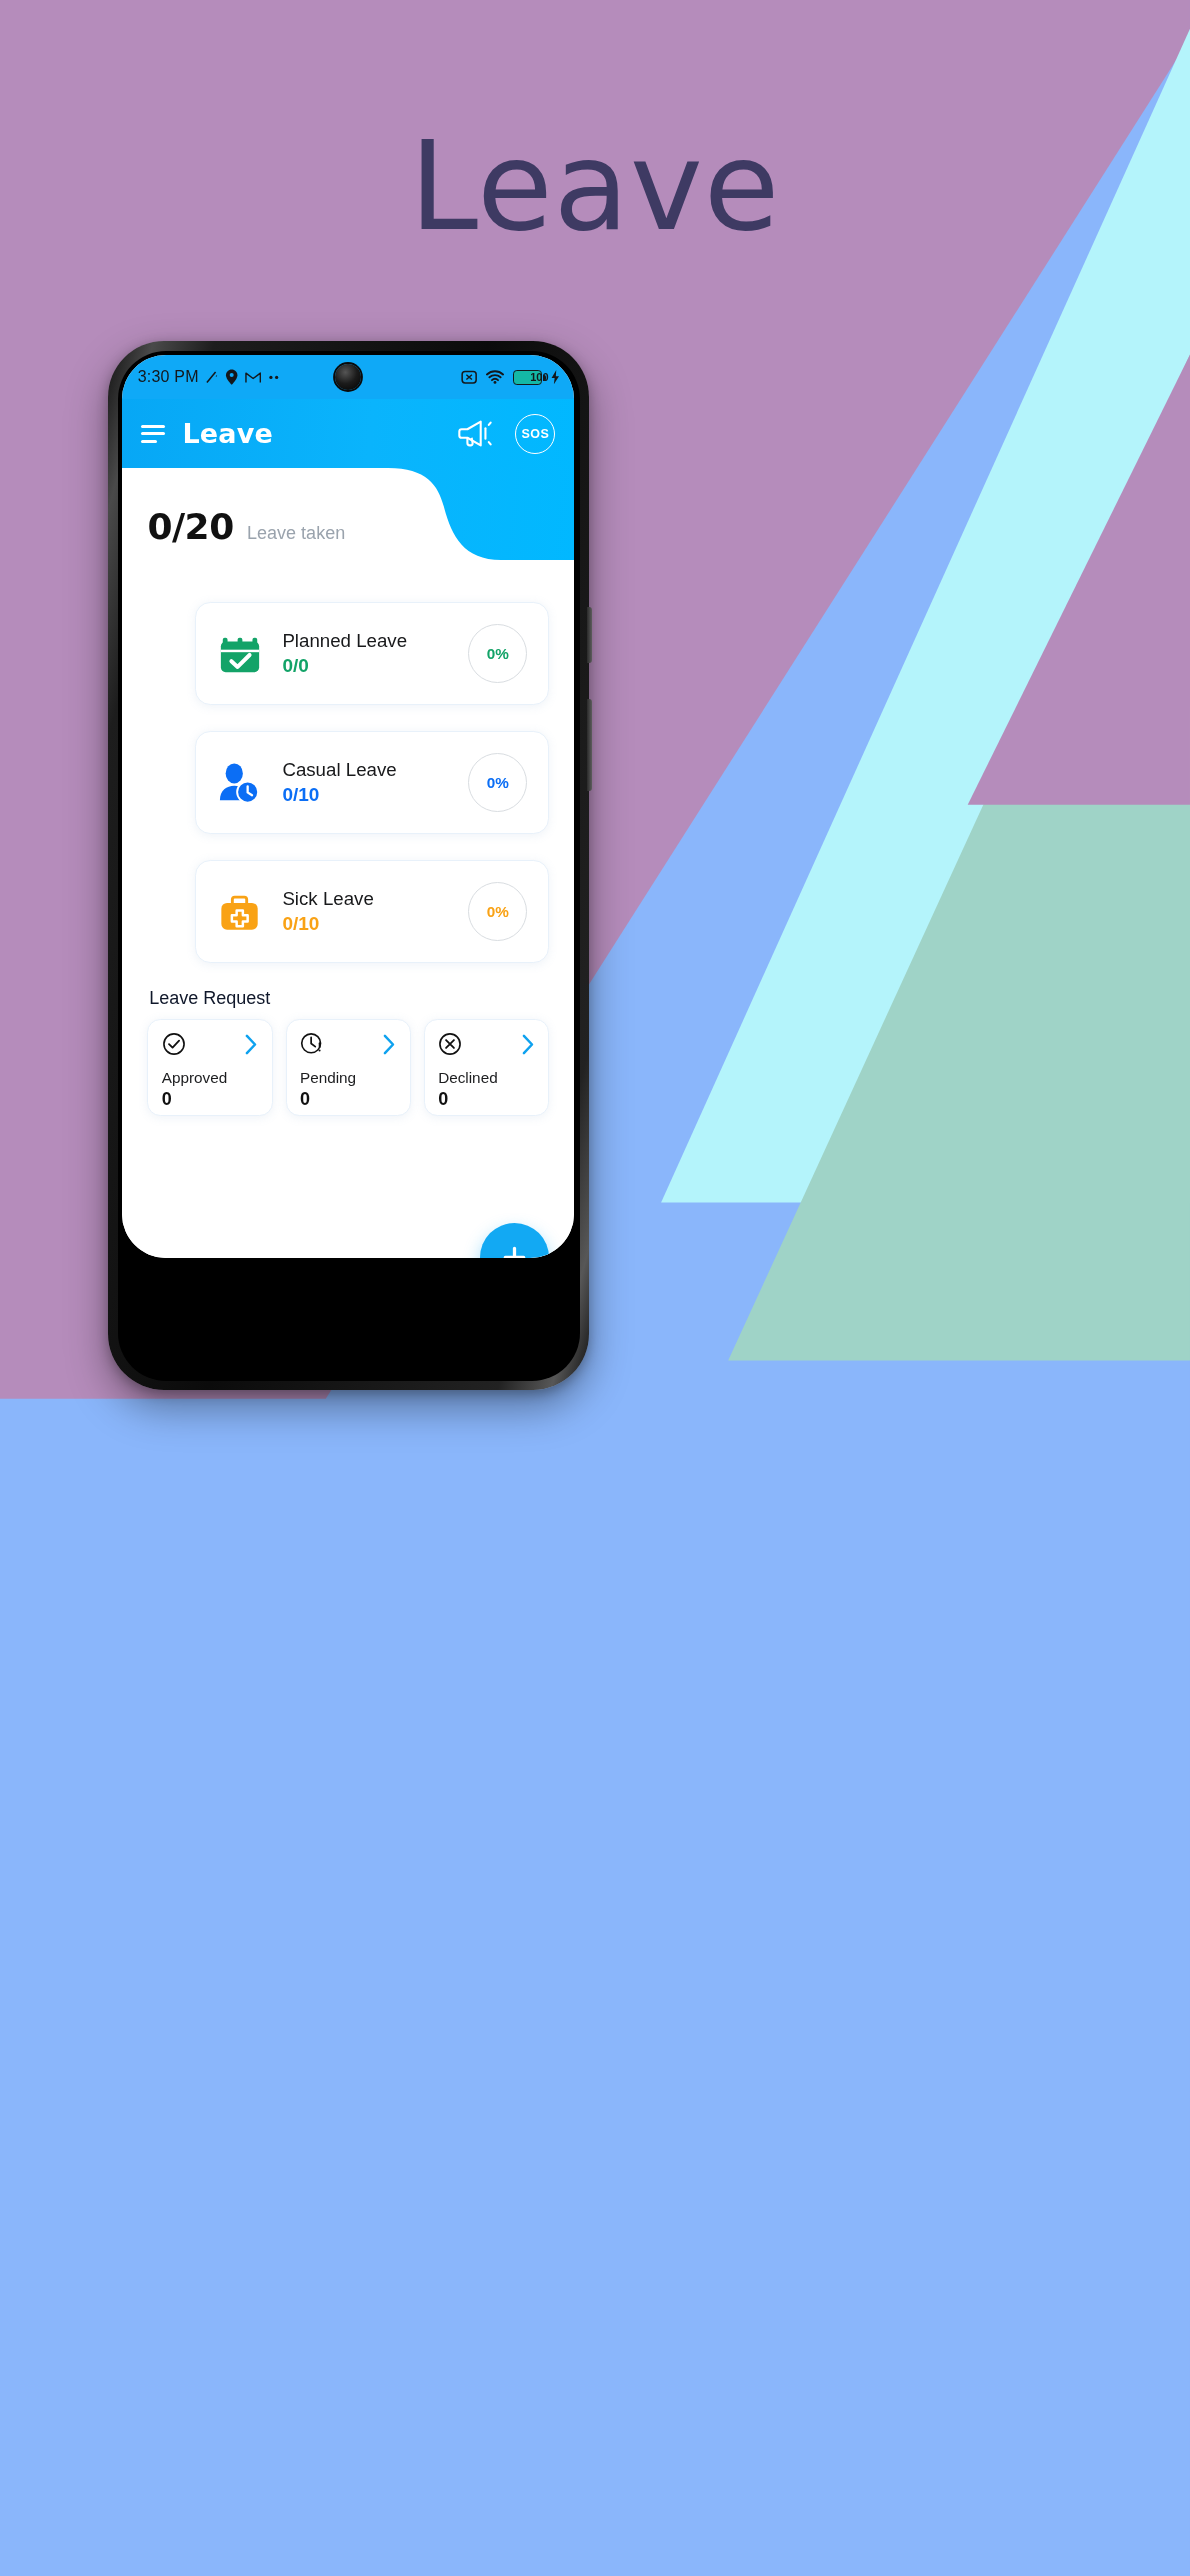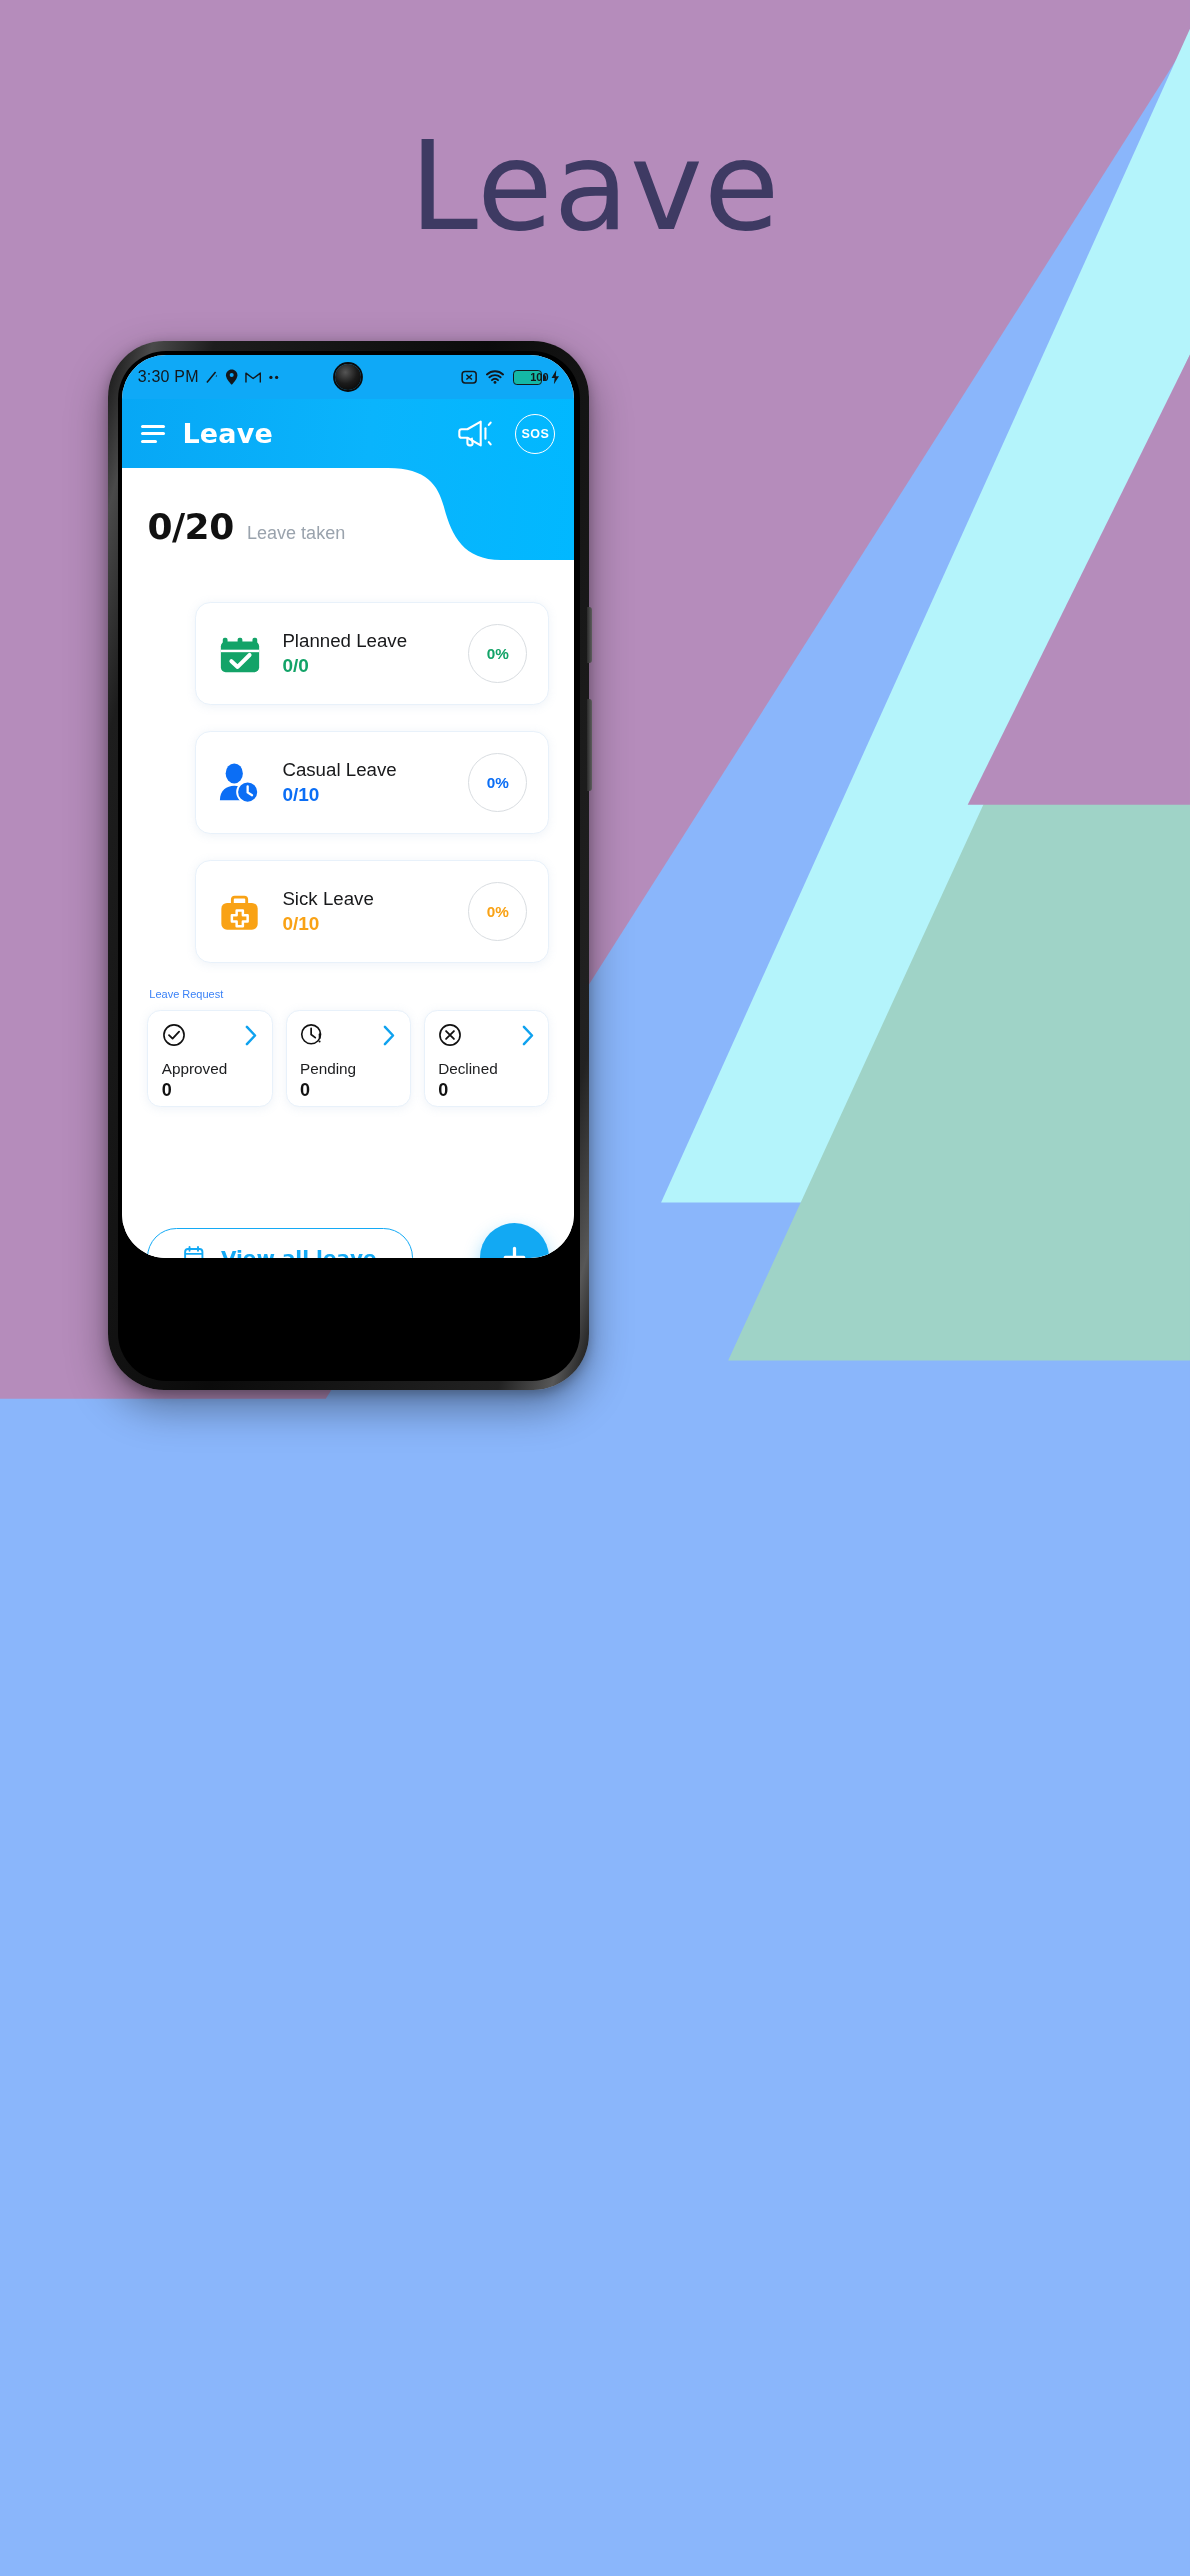--- a/index.html
+++ b/index.html
@@ -172,21 +172,21 @@
   .lc-count { font-size:19px; font-weight:700; }
   .lc-ring {
     width:59px; height:59px; border-radius:50%;
     border:1.9px solid #d9dde1;
     display:flex; align-items:center; justify-content:center;
     font-size:15.3px; font-weight:700;
     flex:0 0 59px;
   }
 
   .section-label {
-    font-size:11px; color:#3b82f6;
+    font-size:18px; color:#0f172a;
     margin:25px 0 9.6px 1.9px;
   }
 
   .req-row { display:flex; gap:12.5px; }
   .req-tile {
     flex:1;
     background:#fff;
     border:1px solid #e8f1fa;
     border-radius:13.4px;
     box-shadow:0 1.9px 9.6px rgba(120,160,200,.12);
@@ -440,29 +440,20 @@
                 <path d="M3 2 L11.5 11 L3 20" stroke="#0fa2ef" stroke-width="2.6" fill="none" stroke-linecap="round" stroke-linejoin="round"></path>
               </svg>
             </div>
             <div class="req-name">Declined</div>
             <div class="req-count">0</div>
           </div>
 
         </div>
 
         <div class="bottom-row">
-          <div class="view-all">
-            <svg width="25" height="25" viewBox="0 0 26 26">
-              <rect x="2.2" y="4.2" width="18" height="17" rx="3" stroke="#14aaf5" stroke-width="2" fill="none"></rect>
-              <path d="M2.2 9.2 H20.2" stroke="#14aaf5" stroke-width="2"></path>
-              <path d="M6.8 2 v4 M15.6 2 v4" stroke="#14aaf5" stroke-width="2" stroke-linecap="round"></path>
-              <path d="M17.6 14.2 l1.6 3.4 3.7.5 -2.7 2.6 .7 3.7 -3.3 -1.8 -3.3 1.8 .7 -3.7 -2.7 -2.6 3.7 -.5 z" fill="#fff" stroke="#14aaf5" stroke-width="1.7" stroke-linejoin="round"></path>
-            </svg>
-            <span>View all leave</span>
-          </div>
           <div class="fab">
             <svg width="29" height="29" viewBox="0 0 30 30">
               <path d="M15 5.5 V24.5 M5.5 15 H24.5" stroke="#fff" stroke-width="3.4" stroke-linecap="round"></path>
             </svg>
           </div>
         </div>
 
         <div class="gesture-bar"></div>
       </div>
 

